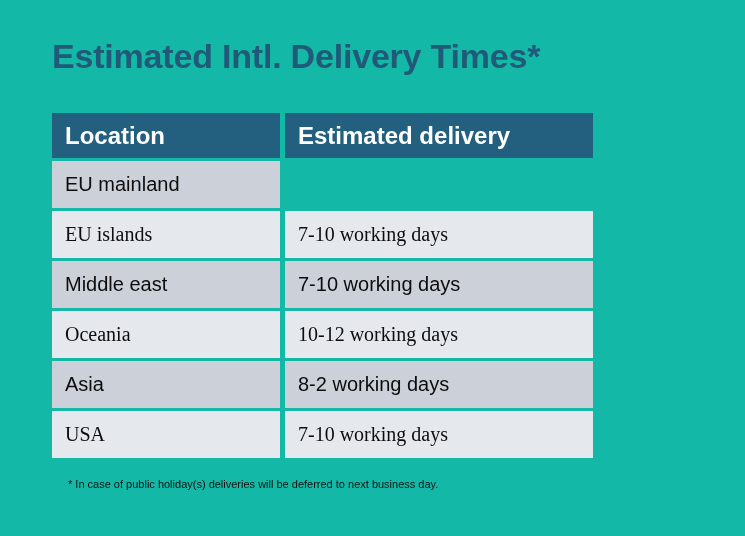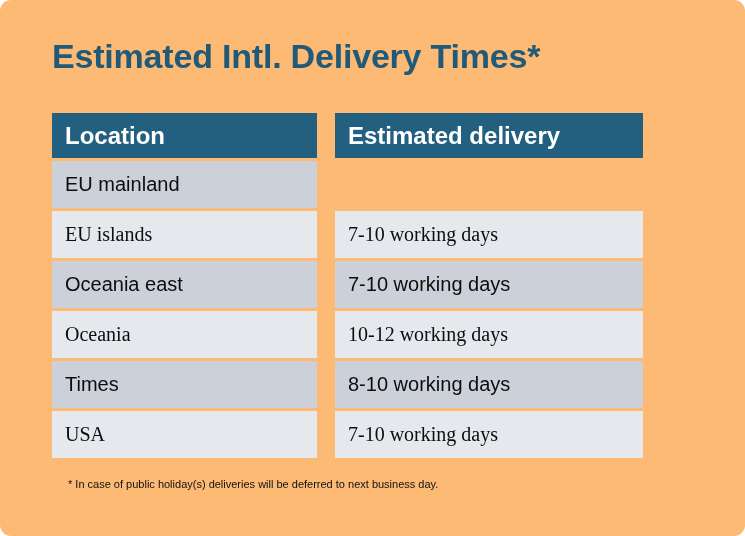--- a/index.html
+++ b/index.html
@@ -10,23 +10,22 @@
     width: 745px;
     height: 536px;
     background: #ffffff;
     font-family: "Liberation Sans", sans-serif;
     overflow: hidden;
   }
   .page {
     position: relative;
     width: 745px;
     height: 536px;
-    background: #fdba74;
+    background: #14b8a6;
     box-sizing: border-box;
-    border-radius: 11px;
   }
   .title {
     position: absolute;
     left: 52px;
     top: 36px;
     font-size: 34px;
     font-weight: 600;
     letter-spacing: -0.2px;
     color: #205a78;
     white-space: nowrap;
@@ -46,22 +45,22 @@
   .cell {
     box-sizing: border-box;
     display: flex;
     align-items: center;
     padding-left: 13px;
     font-size: 20px;
     color: #0d0d0d;
     white-space: nowrap;
   }
   .col-loc {
-    width: 265px;
-    margin-right: 18px;
+    width: 228px;
+    margin-right: 5px;
   }
   .col-del {
     width: 308px;
   }
   .header-row .cell {
     height: 45px;
     background: #235f7e;
     color: #ffffff;
     font-weight: bold;
     font-size: 24px;
@@ -102,32 +101,32 @@
     <div class="row body-row shade-dark">
       <div class="cell col-loc">EU mainland</div>
     </div>
 
     <div class="row body-row shade-light">
       <div class="cell col-loc">EU islands</div>
       <div class="cell col-del">7-10 working days</div>
     </div>
 
     <div class="row body-row shade-dark">
-      <div class="cell col-loc">Oceania east</div>
+      <div class="cell col-loc">Middle east</div>
       <div class="cell col-del">7-10 working days</div>
     </div>
 
     <div class="row body-row shade-light">
       <div class="cell col-loc">Oceania</div>
       <div class="cell col-del">10-12 working days</div>
     </div>
 
     <div class="row body-row shade-dark">
-      <div class="cell col-loc">Times</div>
-      <div class="cell col-del">8-10 working days</div>
+      <div class="cell col-loc">Asia</div>
+      <div class="cell col-del">8-2 working days</div>
     </div>
 
     <div class="row body-row shade-light">
       <div class="cell col-loc">USA</div>
       <div class="cell col-del">7-10 working days</div>
     </div>
 
   </div>
 
   <div class="footnote">* In case of public holiday(s) deliveries will be deferred to next business day.</div>

